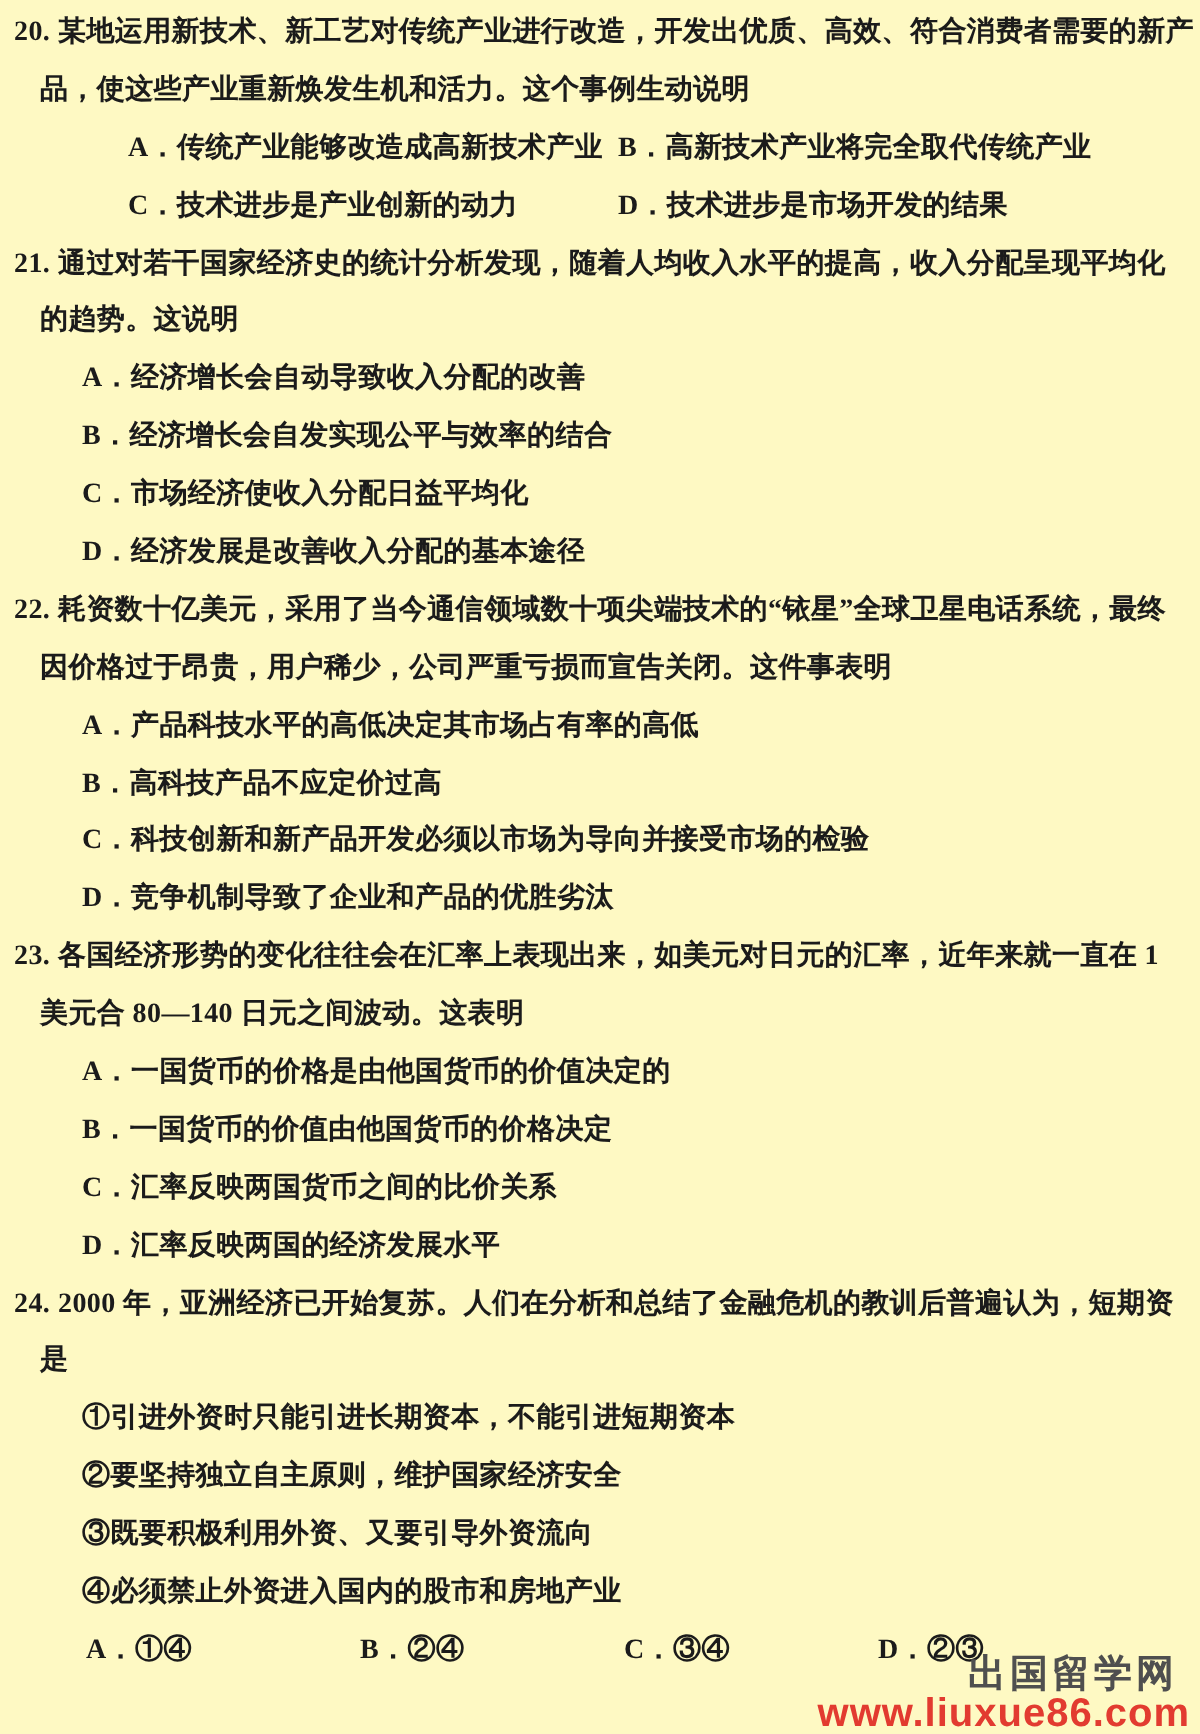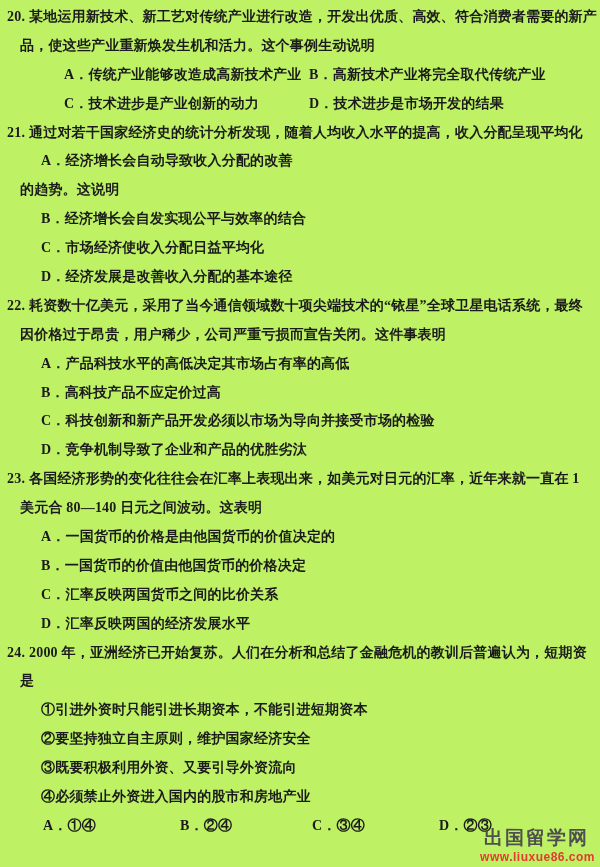--- a/index.html
+++ b/index.html
@@ -1,19 +1,19 @@
 <!DOCTYPE html>
 <html><head>
 <meta charset="utf-8">
 <style>
   html,body{margin:0;padding:0;}
   .page{
     position:relative;
     width:600px;height:867px;
-    background:#bef264;
+    background:#fef9c3;
     overflow:hidden;
     box-sizing:border-box;
     padding-top:3px;
     font-family:"Liberation Serif","DejaVu Serif",serif;
     font-weight:bold;
     color:#1b1b1b;
     font-size:14px;
     letter-spacing:0.2px;
   }
   .line{position:relative;height:28.9px;line-height:28.9px;white-space:nowrap;}
@@ -27,35 +27,35 @@
   .fo .fo-b{left:180px;}
   .fo .fo-c{left:312px;}
   .fo .fo-d{left:439px;}
   .wm{
     position:absolute;right:5px;bottom:2px;
     text-align:right;
     font-family:"Liberation Sans","DejaVu Sans",sans-serif;
     font-weight:bold;
   }
   .wm-name{font-size:19px;line-height:25px;letter-spacing:2px;color:#4f4f4f;margin-right:6px;}
-  .wm-url{font-size:12px;line-height:15px;letter-spacing:0.5px;color:#e23b30;}
+  .wm-url{font-size:20px;line-height:15px;letter-spacing:0.5px;color:#e23b30;}
 </style>
 </head>
 <body>
 
 <div class="page">
 
   <div class="line"><span class="num">20.</span><span>某地运用新技术、新工艺对传统产业进行改造，开发出优质、高效、符合消费者需要的新产</span></div>
   <div class="line cont">品，使这些产业重新焕发生机和活力。这个事例生动说明</div>
   <div class="line optrow"><span>A．传统产业能够改造成高新技术产业</span><span class="col2">B．高新技术产业将完全取代传统产业</span></div>
   <div class="line optrow"><span>C．技术进步是产业创新的动力</span><span class="col2">D．技术进步是市场开发的结果</span></div>
 
   <div class="line"><span class="num">21.</span><span>通过对若干国家经济史的统计分析发现，随着人均收入水平的提高，收入分配呈现平均化</span></div>
+  <div class="line cont">的趋势。这说明</div>
   <div class="line opt1">A．经济增长会自动导致收入分配的改善</div>
-  <div class="line cont">的趋势。这说明</div>
   <div class="line opt1">B．经济增长会自发实现公平与效率的结合</div>
   <div class="line opt1">C．市场经济使收入分配日益平均化</div>
   <div class="line opt1">D．经济发展是改善收入分配的基本途径</div>
 
   <div class="line"><span class="num">22.</span><span>耗资数十亿美元，采用了当今通信领域数十项尖端技术的“铱星”全球卫星电话系统，最终</span></div>
   <div class="line cont">因价格过于昂贵，用户稀少，公司严重亏损而宣告关闭。这件事表明</div>
   <div class="line opt1">A．产品科技水平的高低决定其市场占有率的高低</div>
   <div class="line opt1">B．高科技产品不应定价过高</div>
   <div class="line opt1">C．科技创新和新产品开发必须以市场为导向并接受市场的检验</div>
   <div class="line opt1">D．竞争机制导致了企业和产品的优胜劣汰</div>

